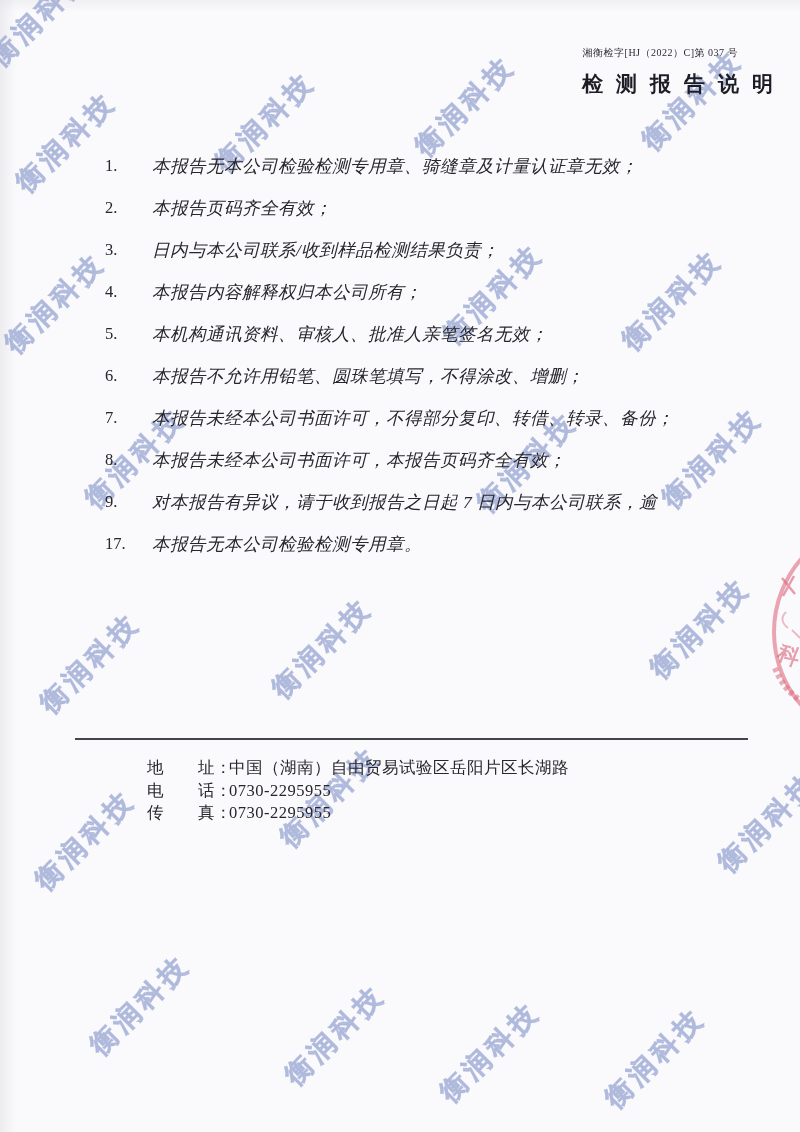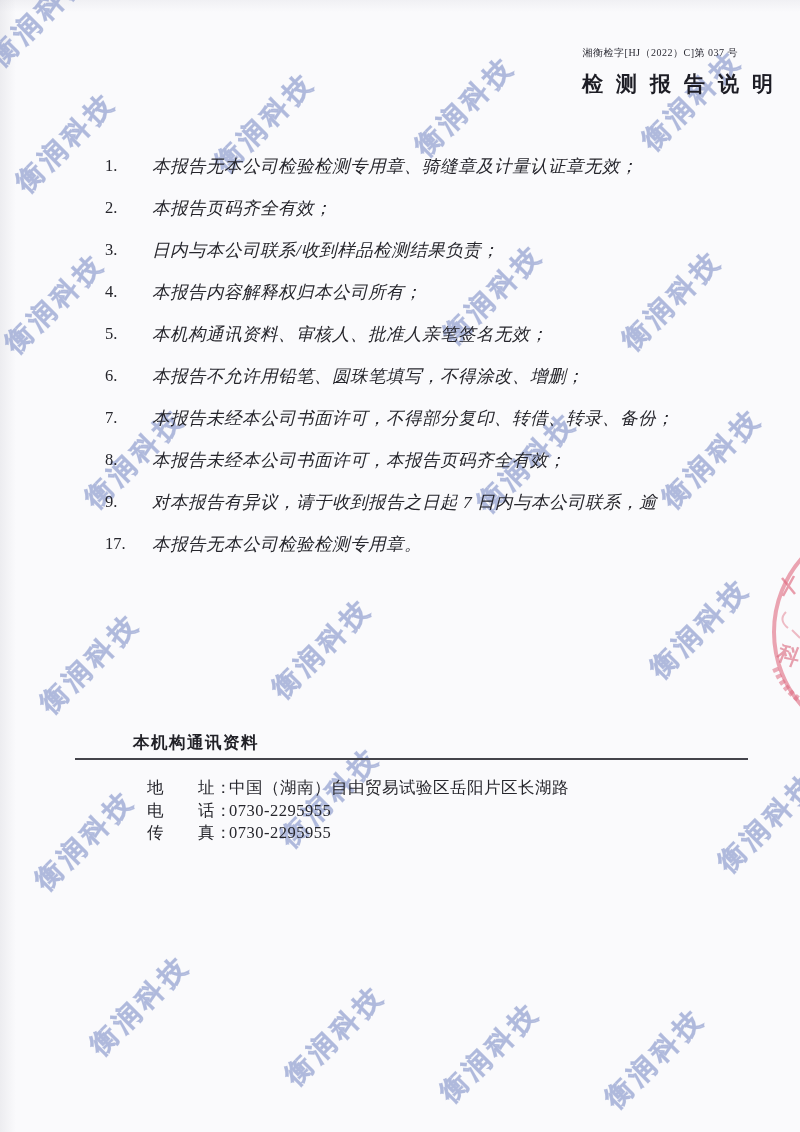--- a/index.html
+++ b/index.html
@@ -163,21 +163,20 @@
       </div>
       <div class="note-item">
         <div class="note-num">17.</div>
         <div class="note-text">
           <div class="note-line">本报告无本公司检验检测专用章。</div>
         </div>
       </div>
     </div>
 
   <div class="contact">
-    <div class="contact-heading">本机构通讯资料</div>
     <hr class="contact-divider">
     <div class="contact-rows">
         <div class="contact-row">
           <div class="contact-label">地　　址：</div>
           <div class="contact-value">中国（湖南）自由贸易试验区岳阳片区长湖路</div>
         </div>
         <div class="contact-row">
           <div class="contact-label">电　　话：</div>
           <div class="contact-value">0730-2295955</div>
         </div>

